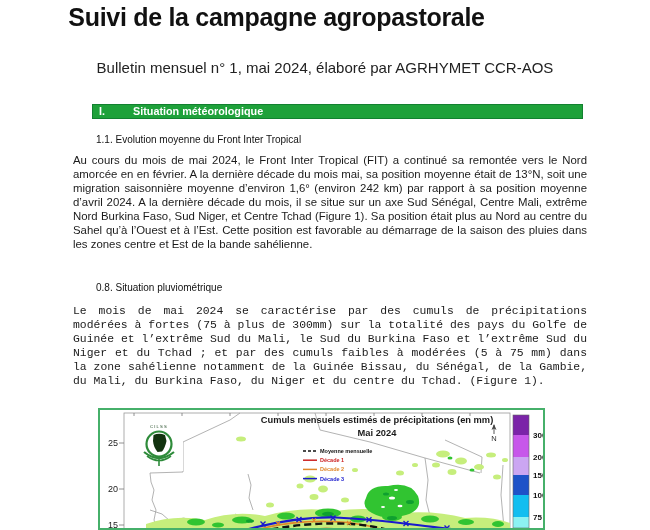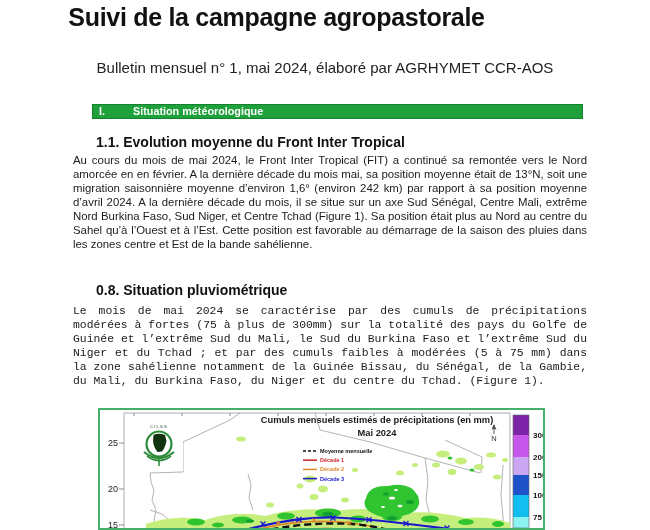--- a/index.html
+++ b/index.html
@@ -19,21 +19,21 @@
   }
   .banner{
     position:absolute;left:92px;top:104px;width:491px;height:15px;
     background:#1ea13a;border:1px solid #128130;box-sizing:border-box;
     color:#ffffff;font-weight:bold;font-size:10.8px;line-height:13px;
     white-space:nowrap;
   }
   .banner .num{margin-left:6px;}
   .banner .lbl{margin-left:28px;}
   .subhead{
-    position:absolute;font-weight:bold;font-size:14px;color:#111;white-space:nowrap;
+    position:absolute;font-weight:normal;font-size:10px;color:#111;white-space:nowrap;
   }
   .h11{left:96px;top:134px;}
   .h12{left:96px;top:282px;}
   .para{
     position:absolute;left:73px;width:514px;
     font-size:11.4px;line-height:14px;text-align:justify;color:#1b1b1b;
   }
   .p1{top:153px;}
   .p2{top:304px;font-family:Liberation Mono, monospace;}
   .figure-box{

